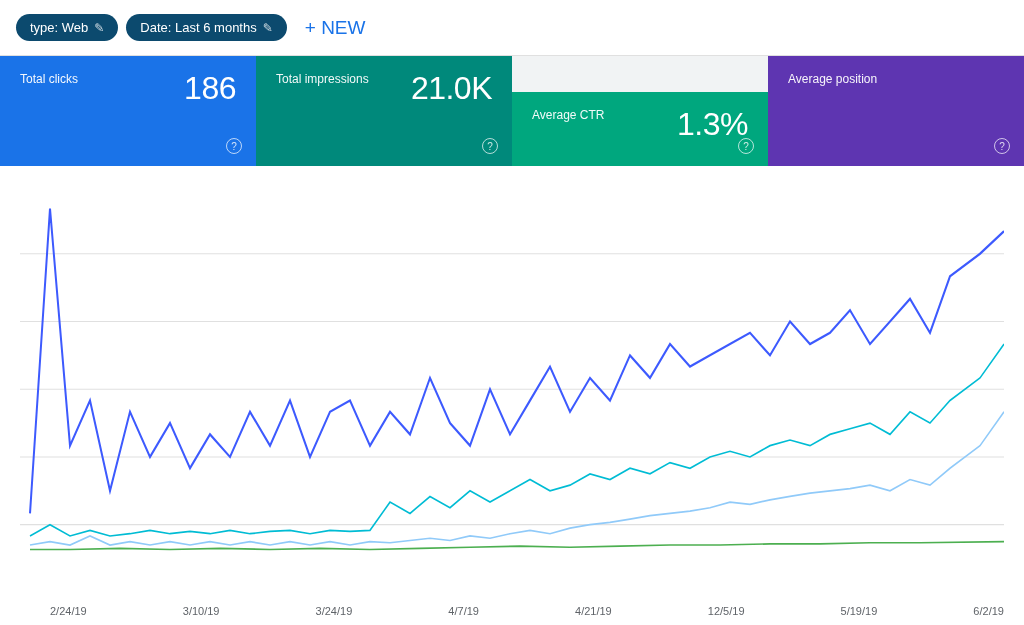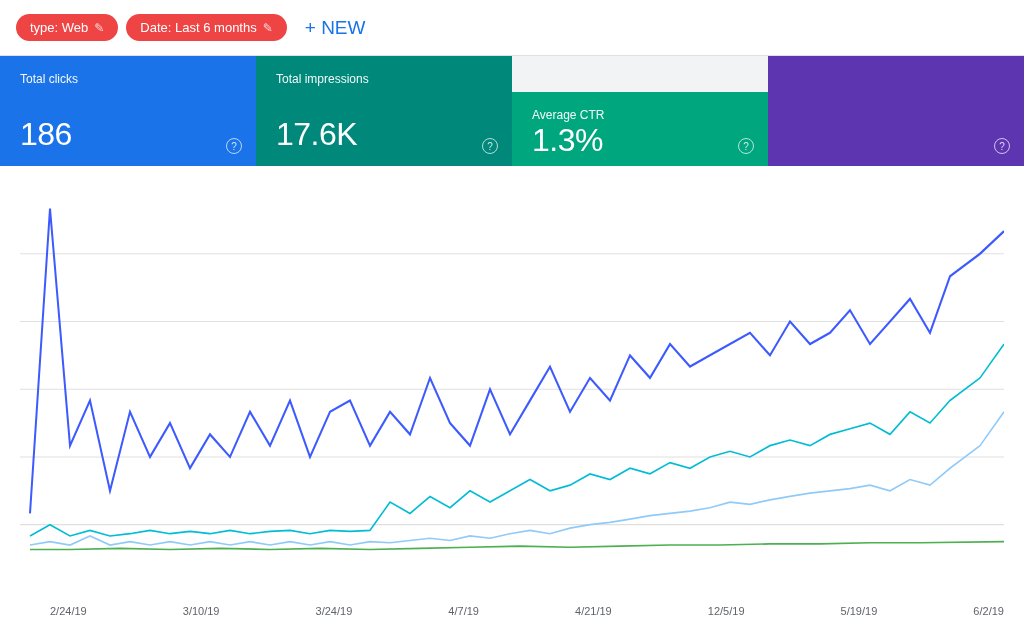--- a/index.html
+++ b/index.html
@@ -15,21 +15,21 @@
       background: #fff;
       border-bottom: 1px solid #e0e0e0;
       padding: 10px 16px;
       display: flex;
       align-items: center;
       gap: 8px;
       height: 56px;
     }
 
     .filter-chip {
-      background: #ef4444;
+      background: #0c4a6e;
       color: #fff;
       border-radius: 20px;
       padding: 6px 14px;
       font-size: 13px;
       display: flex;
       align-items: center;
       gap: 6px;
       cursor: pointer;
       user-select: none;
     }
@@ -60,21 +60,21 @@
       display: flex;
       margin: 0;
       height: 110px;
     }
 
     .metric-card {
       flex: 1;
       padding: 16px 20px;
       color: #fff;
       display: flex;
-      flex-direction: column;
+      flex-direction: row;
       justify-content: space-between;
       position: relative;
     }
 
     .metric-card.blue { background: #1a73e8; }
     .metric-card.teal { background: #00897b; }
     .metric-card.green { background: #00a77e; margin-top: 36px; }
     .metric-card.purple { background: #5e35b1; }
 
     .metric-label {
@@ -158,29 +158,30 @@
 <div class="main-content">
 
   <div class="metrics-row">
     <div class="metric-card blue">
       <div class="metric-label">Total clicks</div>
       <div class="metric-value">186</div>
       <div class="metric-help">?</div>
     </div>
     <div class="metric-card teal">
       <div class="metric-label">Total impressions</div>
-      <div class="metric-value">17.6K</div>
+      <div class="metric-value">21.0K</div>
       <div class="metric-help">?</div>
     </div>
     <div class="metric-card green">
       <div class="metric-label">Average CTR</div>
       <div class="metric-value">1.3%</div>
       <div class="metric-help">?</div>
     </div>
     <div class="metric-card purple">
+      <div class="metric-label">Average position</div>
       <div class="metric-help">?</div>
     </div>
   </div>
 
   <div class="chart-area">
     <svg class="chart-svg" viewBox="0 0 984 380" preserveAspectRatio="none">
 
       <line x1="0" y1="300" x2="984" y2="300" stroke="#e0e0e0" stroke-width="1"></line>
       <line x1="0" y1="240" x2="984" y2="240" stroke="#e0e0e0" stroke-width="1"></line>
       <line x1="0" y1="180" x2="984" y2="180" stroke="#e0e0e0" stroke-width="1"></line>

